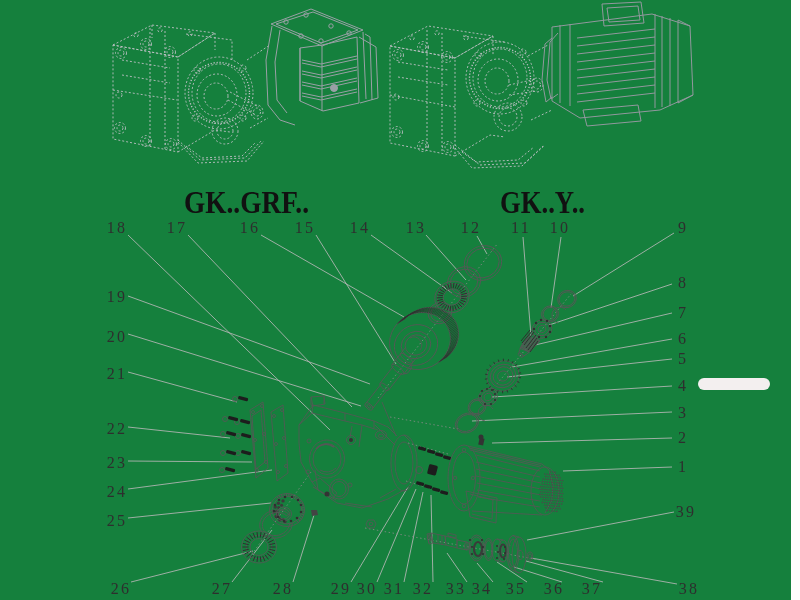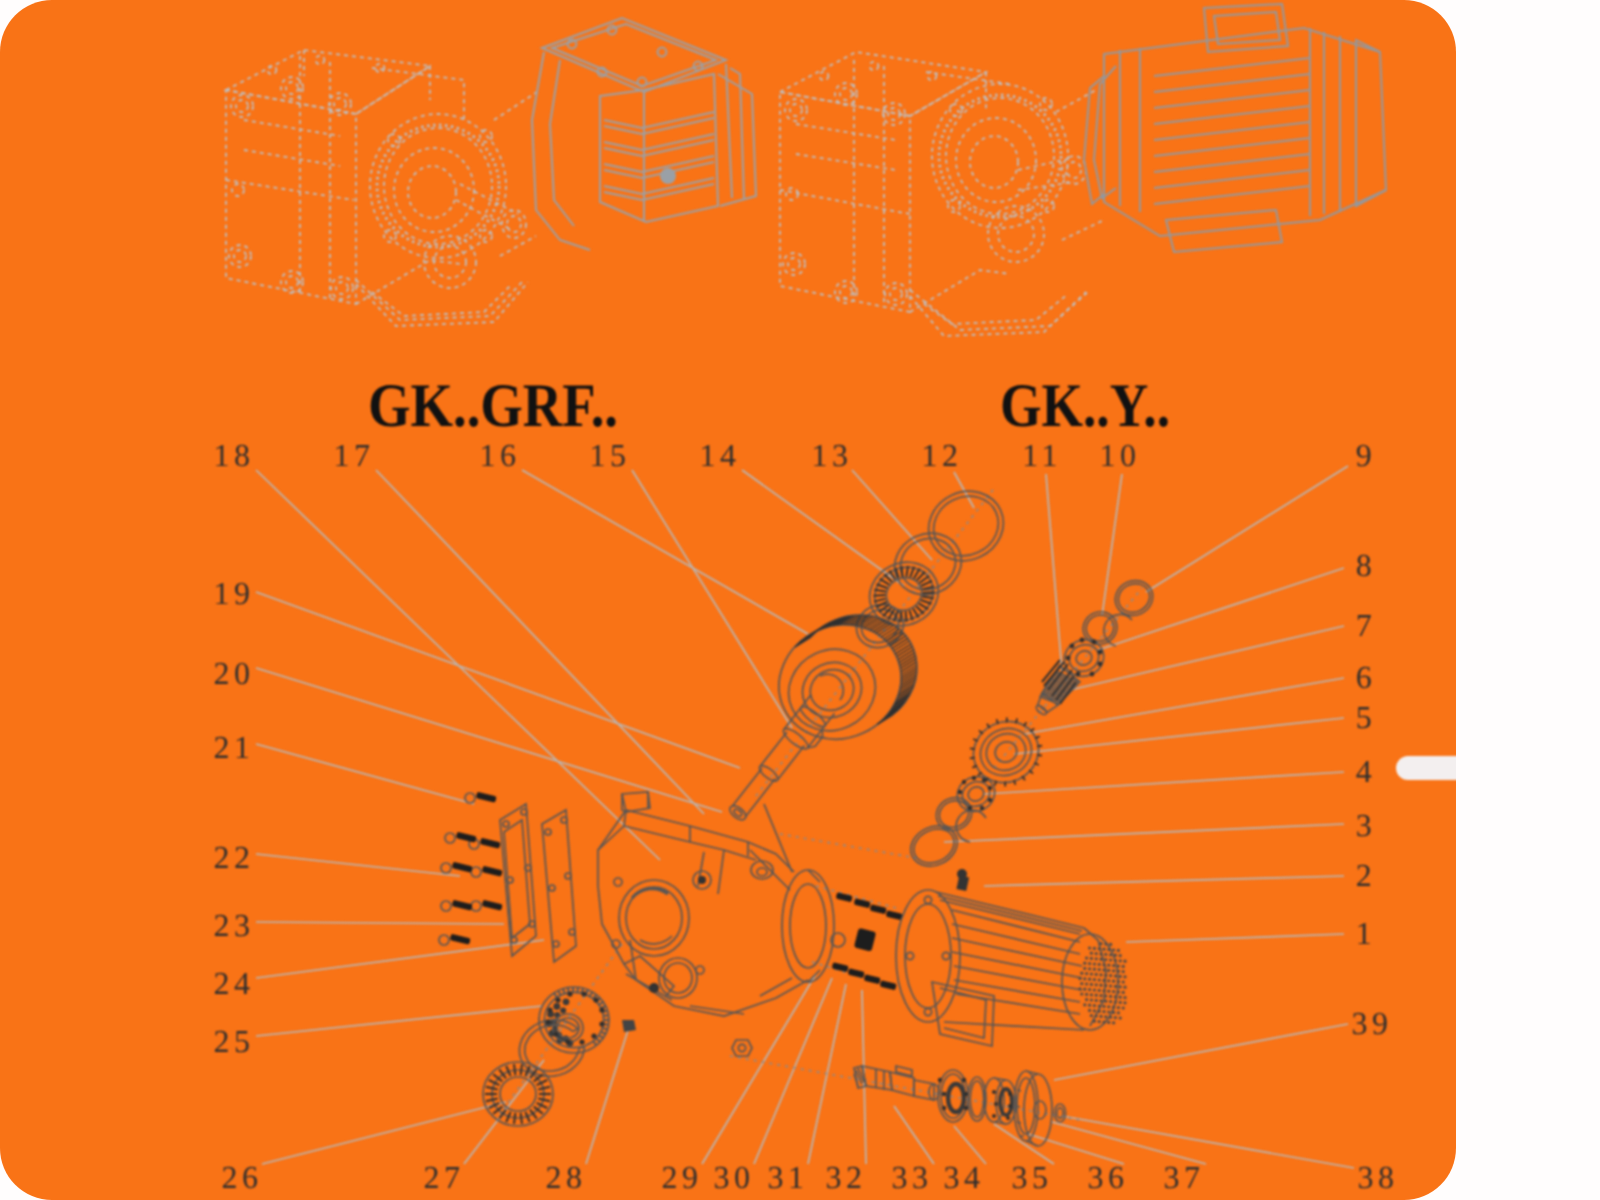--- a/index.html
+++ b/index.html
@@ -1,16 +1,16 @@
 <!DOCTYPE html>
 <html><head>
 <meta charset="utf-8">
 <style>
 html,body{margin:0;padding:0;background:#fffdfd;}
-#page{position:relative;width:728px;height:600px;background:#f97316;overflow:hidden;border-radius:26px;}
+#page{position:relative;width:791px;height:600px;background:#15803d;overflow:hidden;}
 svg{position:absolute;left:0;top:0;filter:blur(0.4px);}
 text{font-family:"Liberation Serif", serif;}
 .num{font-size:16px;fill:#2e2e2e;letter-spacing:2.2px;}
 .ttl{font-size:31px;font-weight:bold;fill:#111;}
 </style>
 </head>
 <body>
 <div id="page">
 <svg width="800" height="600" viewBox="0 0 800 600">
 

